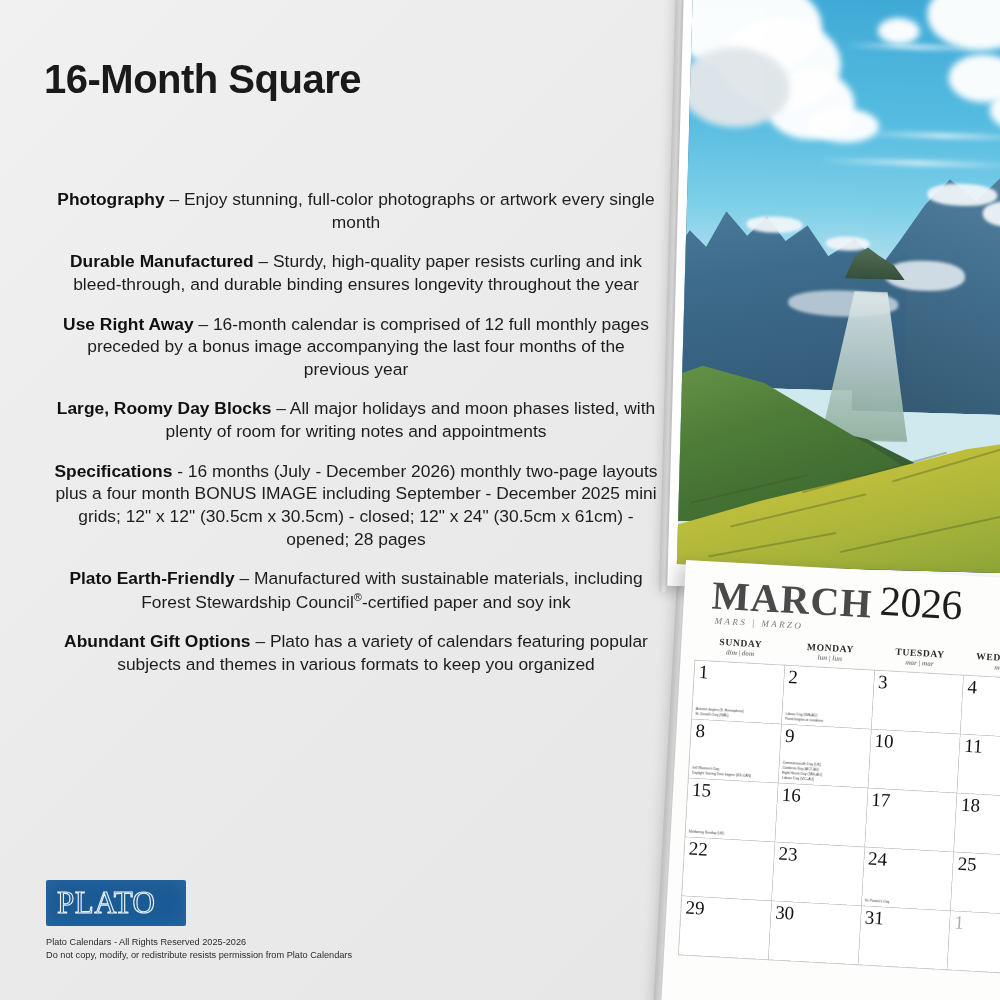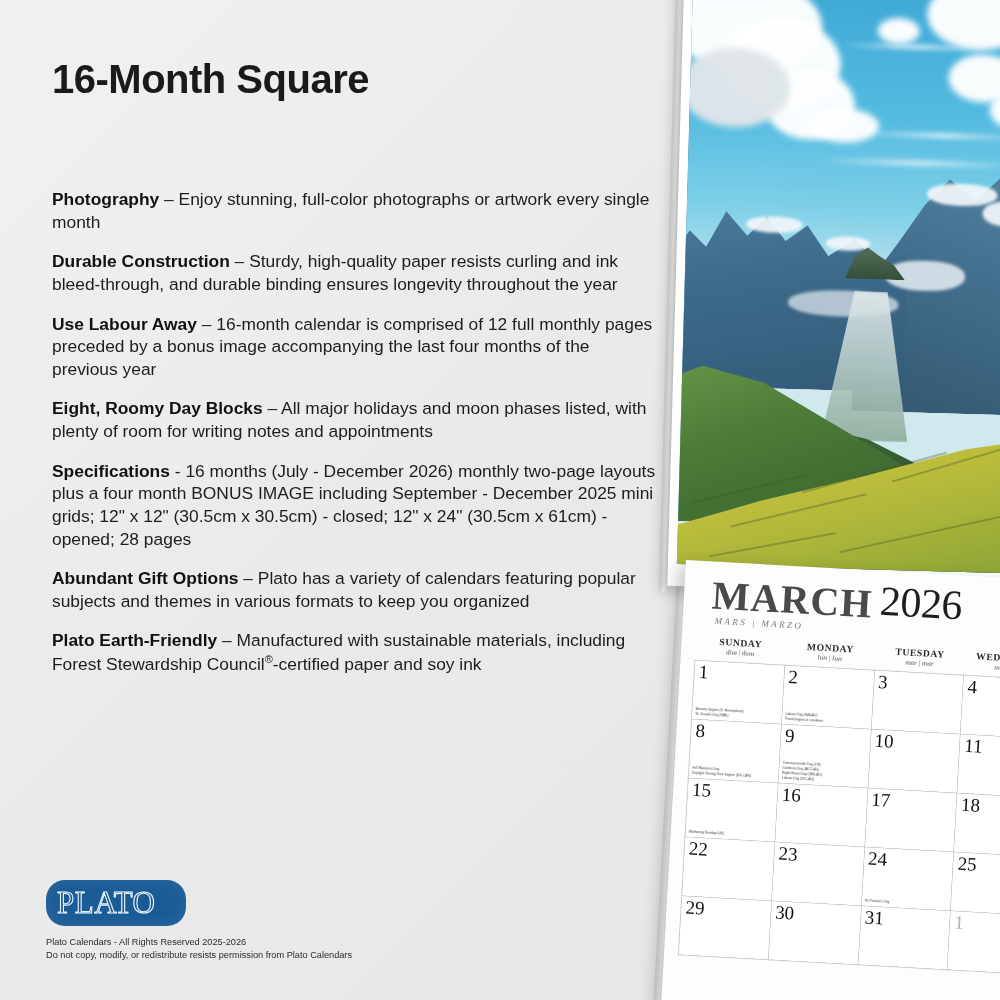--- a/index.html
+++ b/index.html
@@ -8,36 +8,36 @@
     background:#eeeeee;
     font-family:"Liberation Sans", sans-serif;
     position:relative;
   }
   #stage{position:absolute;inset:0;width:1000px;height:1000px;overflow:hidden;background:
       linear-gradient(135deg,#f1f1f1 0%,#eaeaea 45%,#e6e6e6 100%);}
 
   
   .copy-panel{position:absolute;left:0;top:0;width:690px;height:1000px;padding:0;}
   .title{
-    position:absolute;left:52px;top:56px;width:600px;
+    position:absolute;left:44px;top:56px;width:600px;
     font-size:40px;line-height:1.16;font-weight:bold;color:#1a1a1a;
     letter-spacing:-0.5px;
   }
-  .features{position:absolute;left:52px;top:188px;width:608px;}
+  .features{position:absolute;left:52px;top:188px;width:608px;text-align:center;}
   .feature{margin-bottom:17px;}
   .feature p{
     margin:0;font-size:17.4px;line-height:1.30;color:#1d1d1d;
   }
   .feature b{font-weight:bold;color:#111;}
   .reg{font-size:11px;vertical-align:super;}
 
   
   .logo-wrap{position:absolute;left:46px;top:880px;}
   .logo-box{
-    width:140px;height:46px;background:#1a5b96;border-radius:19px;
+    width:140px;height:46px;background:#1a5b96;border-radius:2px;
     position:relative;overflow:hidden;
     box-shadow:inset 0 0 18px rgba(255,255,255,.08);
   }
   .logo-text{
     position:absolute;left:11px;top:5px;
     font-family:"Liberation Serif", serif;
     font-size:31px;line-height:36px;font-weight:normal;
     color:#1a5b96;
     -webkit-text-stroke:1.1px #e9f1f8;
     letter-spacing:0.5px;
@@ -180,41 +180,41 @@
       <div>16-Month Square</div>
     </div>
 
     <div class="features">
 
       <div class="feature">
         <p><b>Photography</b><span> – </span><span>Enjoy stunning, full-color photographs or artwork every single month</span></p>
       </div>
 
       <div class="feature">
-        <p><b>Durable Construction</b><span> – </span><span>Sturdy, high-quality paper resists curling and ink bleed-through, and durable binding ensures longevity throughout the year</span></p>
-      </div>
-
-      <div class="feature">
-        <p><b>Use Labour Away</b><span> – </span><span>16-month calendar is comprised of 12 full monthly pages preceded by a bonus image accompanying the last four months of the previous year</span></p>
-      </div>
-
-      <div class="feature">
-        <p><b>Eight, Roomy Day Blocks</b><span> – </span><span>All major holidays and moon phases listed, with plenty of room for writing notes and appointments</span></p>
+        <p><b>Durable Manufactured</b><span> – </span><span>Sturdy, high-quality paper resists curling and ink bleed-through, and durable binding ensures longevity throughout the year</span></p>
+      </div>
+
+      <div class="feature">
+        <p><b>Use Right Away</b><span> – </span><span>16-month calendar is comprised of 12 full monthly pages preceded by a bonus image accompanying the last four months of the previous year</span></p>
+      </div>
+
+      <div class="feature">
+        <p><b>Large, Roomy Day Blocks</b><span> – </span><span>All major holidays and moon phases listed, with plenty of room for writing notes and appointments</span></p>
       </div>
 
       <div class="feature">
         <p><b>Specifications</b><span> - </span><span>16 months (July - December 2026) monthly two-page layouts plus a four month BONUS IMAGE including September - December 2025 mini grids; 12" x 12" (30.5cm x 30.5cm) - closed; 12" x 24" (30.5cm x 61cm) - opened; 28 pages</span></p>
       </div>
 
       <div class="feature">
+        <p><b>Plato Earth-Friendly</b><span> – </span><span>Manufactured with sustainable materials, including Forest Stewardship Council</span><span class="reg">®</span><span>-certified paper and soy ink</span></p>
+      </div>
+
+      <div class="feature">
         <p><b>Abundant Gift Options</b><span> – </span><span>Plato has a variety of calendars featuring popular subjects and themes in various formats to keep you organized</span></p>
-      </div>
-
-      <div class="feature">
-        <p><b>Plato Earth-Friendly</b><span> – </span><span>Manufactured with sustainable materials, including Forest Stewardship Council</span><span class="reg">®</span><span>-certified paper and soy ink</span></p>
       </div>
 
     </div>
 
     <div class="logo-wrap">
       <div class="logo-box">
         <div class="logo-text">PLATO</div>
       </div>
     </div>
 

